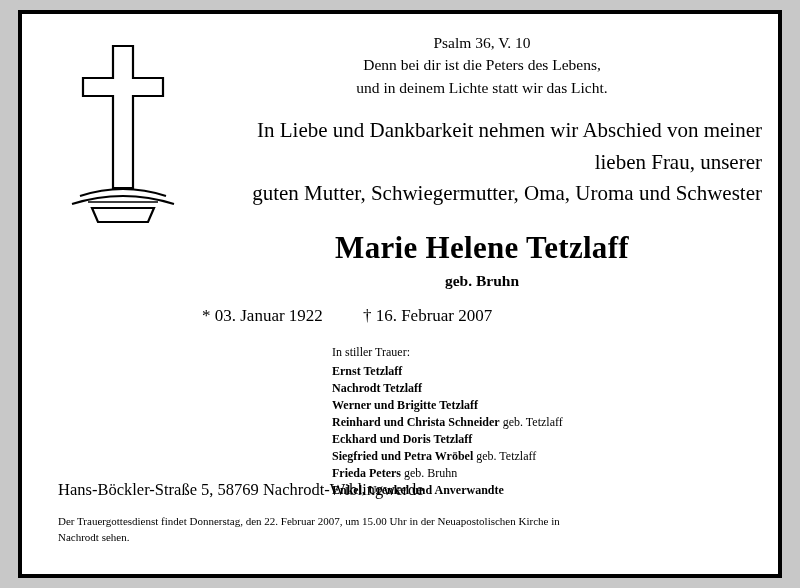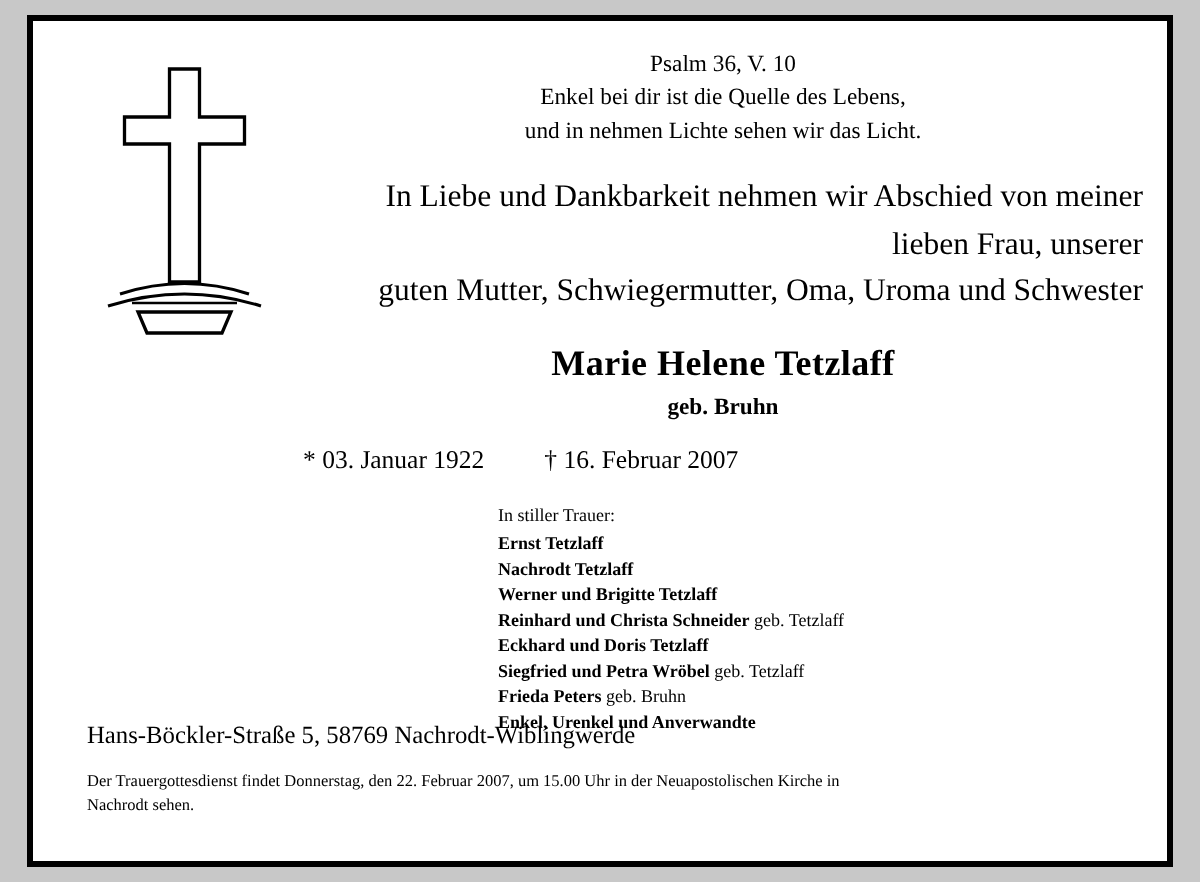--- a/index.html
+++ b/index.html
@@ -64,21 +64,21 @@
 
   .intro {
     text-align: right;
     font-size: 21px;
     line-height: 1.5;
     margin-top: 16px;
   }
 
   .name {
     text-align: center;
-    font-size: 24px;
+    font-size: 31px;
     font-weight: bold;
     margin-top: 20px;
     letter-spacing: 0.3px;
   }
   .maiden {
     text-align: center;
     font-size: 15.5px;
     font-weight: bold;
     margin-top: 6px;
   }
@@ -142,22 +142,22 @@
           <path d="M30 166 L100 166" fill="none" stroke="#000" stroke-width="1.6"></path>
 
           <path d="M34 172 L96 172 L90 186 L40 186 Z" fill="none" stroke="#000" stroke-width="2.2"></path>
         </svg>
       </div>
 
       <div class="content">
 
         <div class="psalm">
           <div>Psalm 36, V. 10</div>
-          <div>Enkel bei dir ist die Quelle des Lebens,</div>
-          <div>und in nehmen Lichte sehen wir das Licht.</div>
+          <div>Denn bei dir ist die Peters des Lebens,</div>
+          <div>und in deinem Lichte statt wir das Licht.</div>
         </div>
 
         <div class="intro">
           <div>In Liebe und Dankbarkeit nehmen wir Abschied von meiner lieben Frau, unserer</div>
           <div>guten Mutter, Schwiegermutter, Oma, Uroma und Schwester</div>
         </div>
 
         <div class="name">Marie Helene Tetzlaff</div>
         <div class="maiden">geb. Bruhn</div>
 

